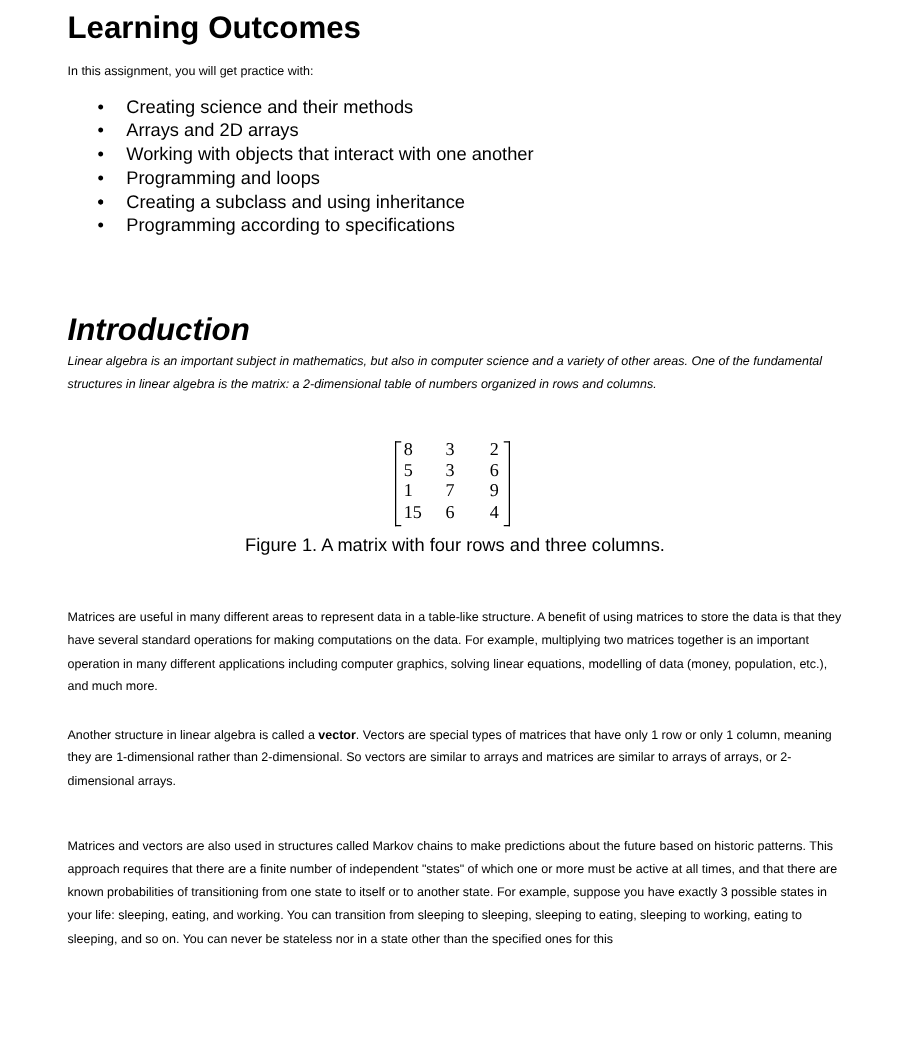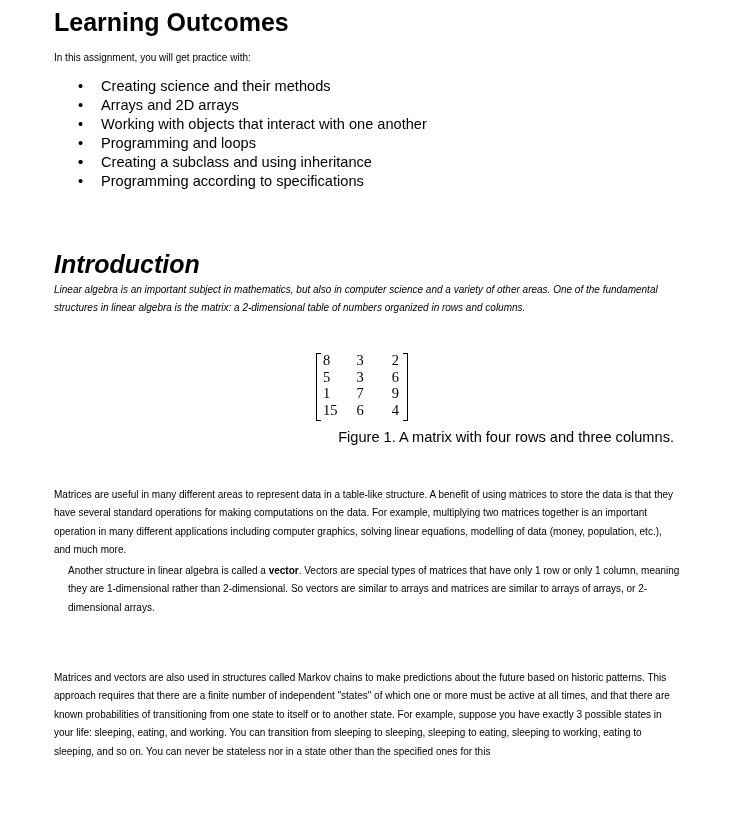--- a/index.html
+++ b/index.html
@@ -25,21 +25,21 @@
   }
   .matrix td { padding: 0; height: 16.5px; line-height: 16.5px; text-align: center; }
   .matrix td.c0 { width: 22px; text-align: left; padding-left: 3px; }
   .matrix td.c1 { width: 30px; }
   .matrix td.c2 { width: 24px; text-align: right; padding-right: 3px; }
   .bracket-l, .bracket-r {
     position: absolute; top: 1px; width: 4px; height: 66px; border: 1.3px solid #000;
   }
   .bracket-l { left: 0; border-right: none; }
   .bracket-r { left: 87px; border-left: none; }
-  .caption { position: absolute; left: 0; width: 620px; text-align: right; font-size: 14.6px; top: 429px; }
+  .caption { position: absolute; left: 0; width: 620px; text-align: center; font-size: 14.6px; top: 429px; }
   b { font-weight: bold; }
 </style>
 </head>
 <body>
 
 <div class="page">
 
   <h1 style="top:8px;">Learning Outcomes</h1>
   <p class="p" style="top:49px;">In this assignment, you will get practice with:</p>
 
@@ -82,17 +82,17 @@
       </tr>
     </tbody>
       </table>
     <div class="bracket-r"></div>
   </div>
 
   <div class="caption">Figure 1. A matrix with four rows and three columns.</div>
 
   <p class="p" style="top:486px;">Matrices are useful in many different areas to represent data in a table-like structure. A benefit of using matrices to store the data is that they have several standard operations for making computations on the data. For example, multiplying two matrices together is an important operation in many different applications including computer graphics, solving linear equations, modelling of data (money, population, etc.), and much more.</p>
 
-  <p class="p" style="top:562px;margin-left:14px;"><span>Another structure in linear algebra is called a </span><b>vector</b><span>. Vectors are special types of matrices that have only 1 row or only 1 column, meaning they are 1-dimensional rather than 2-dimensional. So vectors are similar to arrays and matrices are similar to arrays of arrays, or 2-dimensional arrays.</span></p>
+  <p class="p" style="top:580px;"><span>Another structure in linear algebra is called a </span><b>vector</b><span>. Vectors are special types of matrices that have only 1 row or only 1 column, meaning they are 1-dimensional rather than 2-dimensional. So vectors are similar to arrays and matrices are similar to arrays of arrays, or 2-dimensional arrays.</span></p>
 
   <p class="p" style="top:669px;">Matrices and vectors are also used in structures called Markov chains to make predictions about the future based on historic patterns. This approach requires that there are a finite number of independent "states" of which one or more must be active at all times, and that there are known probabilities of transitioning from one state to itself or to another state. For example, suppose you have exactly 3 possible states in your life: sleeping, eating, and working. You can transition from sleeping to sleeping, sleeping to eating, sleeping to working, eating to sleeping, and so on. You can never be stateless nor in a state other than the specified ones for this</p>
 
 </div>
 
 </body></html>

